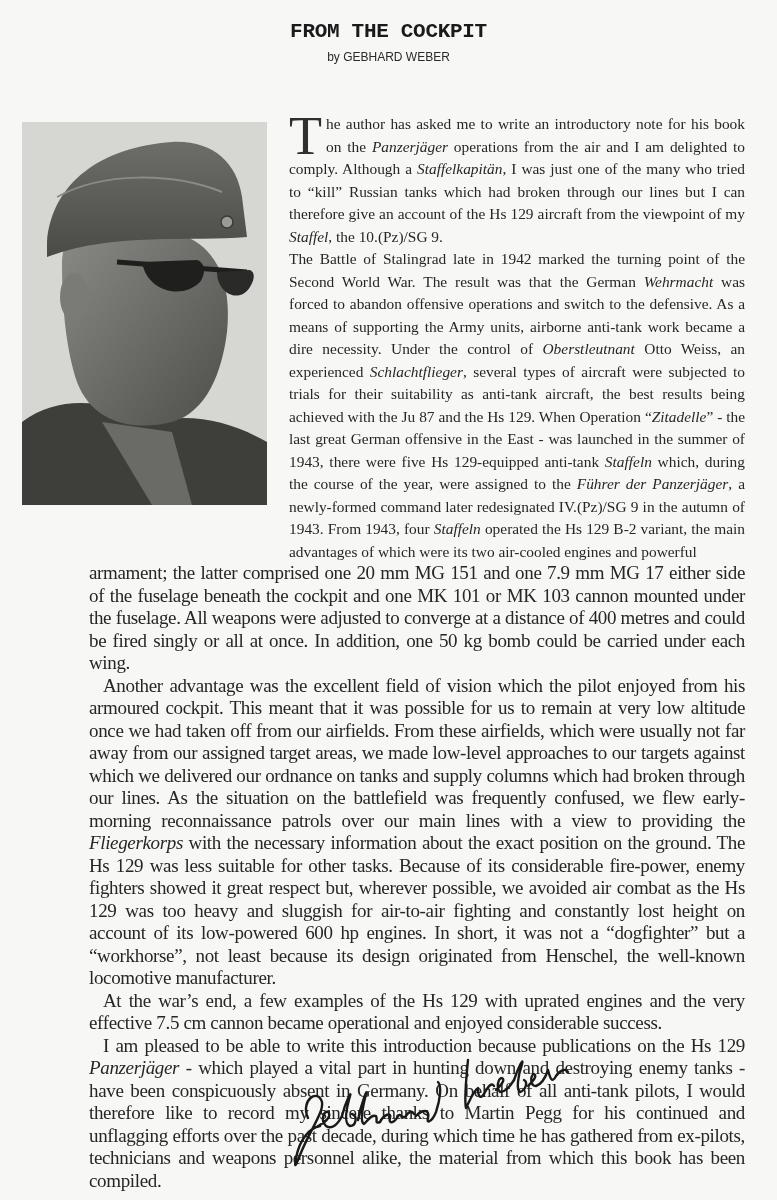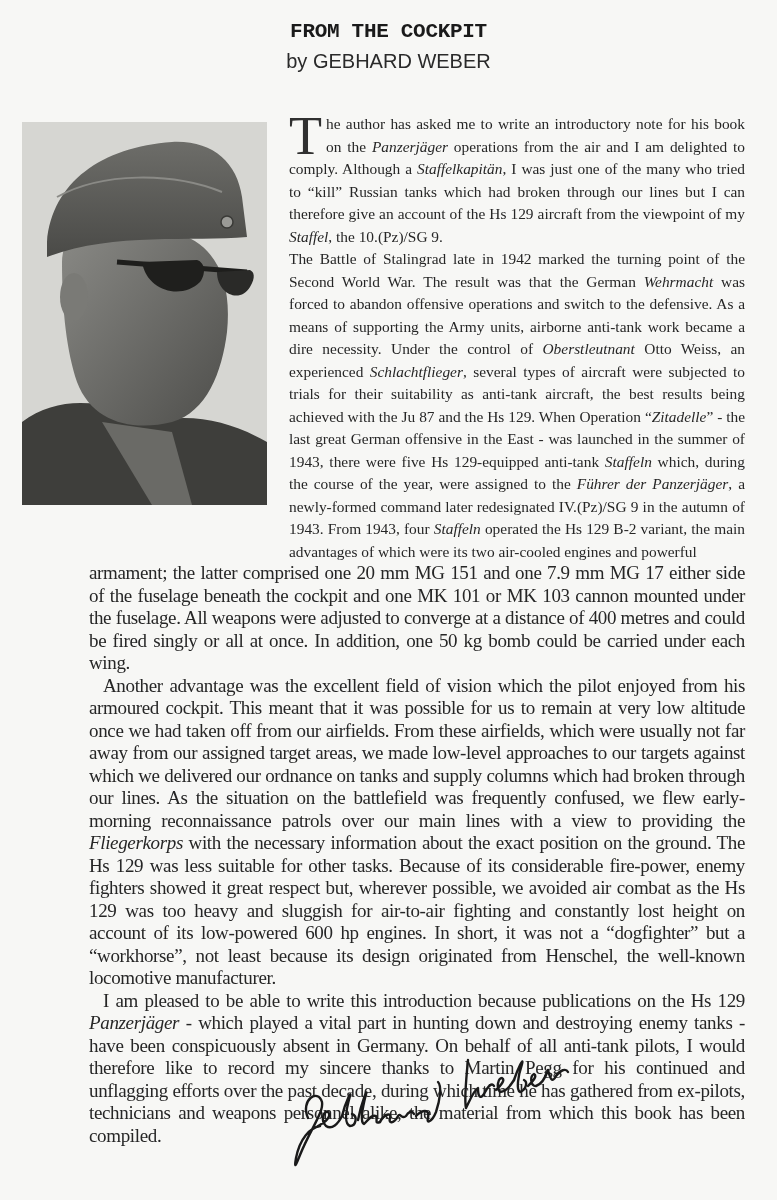--- a/index.html
+++ b/index.html
@@ -9,21 +9,21 @@
     font-family:"Liberation Serif","DejaVu Serif",serif;
   }
   .title {
     position:absolute; left:0; width:777px; top:20px; text-align:center;
     font-family:Liberation Mono, monospace; font-weight:bold;
     font-size:21px; letter-spacing:-0.3px; color:#1a1a1a;
   }
   .byline {
     position:absolute; left:0; width:777px; top:50px; text-align:center;
     font-family:"Liberation Sans","DejaVu Sans",sans-serif;
-    font-size:20px; color:#2a2a2a;
+    font-size:12px; color:#2a2a2a;
   }
   .photo {
     position:absolute; left:22px; top:122px; width:245px; height:383px;
     background:linear-gradient(180deg,#d9d9d6 0%,#cfcfcc 100%);
     overflow:hidden;
   }
   .photo svg { display:block; }
   .column {
     position:absolute; left:289px; top:113px; width:456px;
     font-size:15.4px; line-height:22.5px; text-align:justify;
@@ -84,20 +84,21 @@
 <div class="column">
   <p>
     <span class="dropcap">T</span><span><span>he author has asked me to write an introductory note for his book on the </span><i>Panzerjäger</i><span> operations from the air and I am delighted to comply. Although a </span><i>Staffelkapitän</i><span>, I was just one of the many who tried to “kill” Russian tanks which had broken through our lines but I can therefore give an account of the Hs 129 aircraft from the viewpoint of my </span><i>Staffel</i><span>, the 10.(Pz)/SG 9.</span></span>
   </p>
   <p><span><span>The Battle of Stalingrad late in 1942 marked the turning point of the Second World War. The result was that the German </span><i>Wehrmacht</i><span> was forced to abandon offensive operations and switch to the defensive. As a means of supporting the Army units, airborne anti-tank work became a dire necessity. Under the control of </span><i>Oberstleutnant</i><span> Otto Weiss, an experienced </span><i>Schlachtflieger</i><span>, several types of aircraft were subjected to trials for their suitability as anti-tank aircraft, the best results being achieved with the Ju 87 and the Hs 129. When Operation “</span><i>Zitadelle</i><span>” - the last great German offensive in the East - was launched in the summer of 1943, there were five Hs 129-equipped anti-tank </span><i>Staffeln</i><span> which, during the course of the year, were assigned to the </span><i>Führer der Panzerjäger</i><span>, a newly-formed command later redesignated IV.(Pz)/SG 9 in the autumn of 1943. From 1943, four </span><i>Staffeln</i><span> operated the Hs 129 B-2 variant, the main advantages of which were its two air-cooled engines and powerful</span></span></p>
 </div>
 
 <div class="full">
   <p><span><span>armament; the latter comprised one 20 mm MG 151 and one 7.9 mm MG 17 either side of the fuselage beneath the cockpit and one MK 101 or MK 103 cannon mounted under the fuselage. All weapons were adjusted to converge at a distance of 400 metres and could be fired singly or all at once. In addition, one 50 kg bomb could be carried under each wing.</span></span></p>
   <p class="indent"><span><span>Another advantage was the excellent field of vision which the pilot enjoyed from his armoured cockpit. This meant that it was possible for us to remain at very low altitude once we had taken off from our airfields. From these airfields, which were usually not far away from our assigned target areas, we made low-level approaches to our targets against which we delivered our ordnance on tanks and supply columns which had broken through our lines. As the situation on the battlefield was frequently confused, we flew early-morning reconnaissance patrols over our main lines with a view to providing the </span><i>Fliegerkorps</i><span> with the necessary information about the exact position on the ground. The Hs 129 was less suitable for other tasks. Because of its considerable fire-power, enemy fighters showed it great respect but, wherever possible, we avoided air combat as the Hs 129 was too heavy and sluggish for air-to-air fighting and constantly lost height on account of its low-powered 600 hp engines. In short, it was not a “dogfighter” but a “workhorse”, not least because its design originated from Henschel, the well-known locomotive manufacturer.</span></span></p>
+  <p class="indent"><span><span>At the war’s end, a few examples of the Hs 129 with uprated engines and the very effective 7.5 cm cannon became operational and enjoyed considerable success.</span></span></p>
   <p class="indent"><span><span>I am pleased to be able to write this introduction because publications on the Hs 129 </span><i>Panzerjäger</i><span> - which played a vital part in hunting down and destroying enemy tanks - have been conspicuously absent in Germany. On behalf of all anti-tank pilots, I would therefore like to record my sincere thanks to Martin Pegg for his continued and unflagging efforts over the past decade, during which time he has gathered from ex-pilots, technicians and weapons personnel alike, the material from which this book has been compiled.</span></span></p>
 </div>
 
 <div class="signature" title="Gebhard Weber">
   <svg width="330" height="140" viewBox="0 0 330 140" fill="none" stroke="#1a1a1a" stroke-width="2.4" stroke-linecap="round" stroke-linejoin="round">
 
     <path d="M38 88 C30 70 48 58 52 72 C54 82 40 100 30 125 C26 135 24 140 26 128 C30 108 40 98 50 96"></path>
     <path d="M48 96 C56 92 62 86 58 82 C54 80 50 90 56 96 C62 100 68 94 72 86"></path>
     <path d="M72 86 C76 70 82 60 80 66 C76 80 74 94 80 96 C86 96 88 86 82 84"></path>
     <path d="M88 90 C92 70 98 58 96 64 C92 80 90 92 94 94 C98 90 102 84 106 86 C108 90 104 94 110 92"></path>

